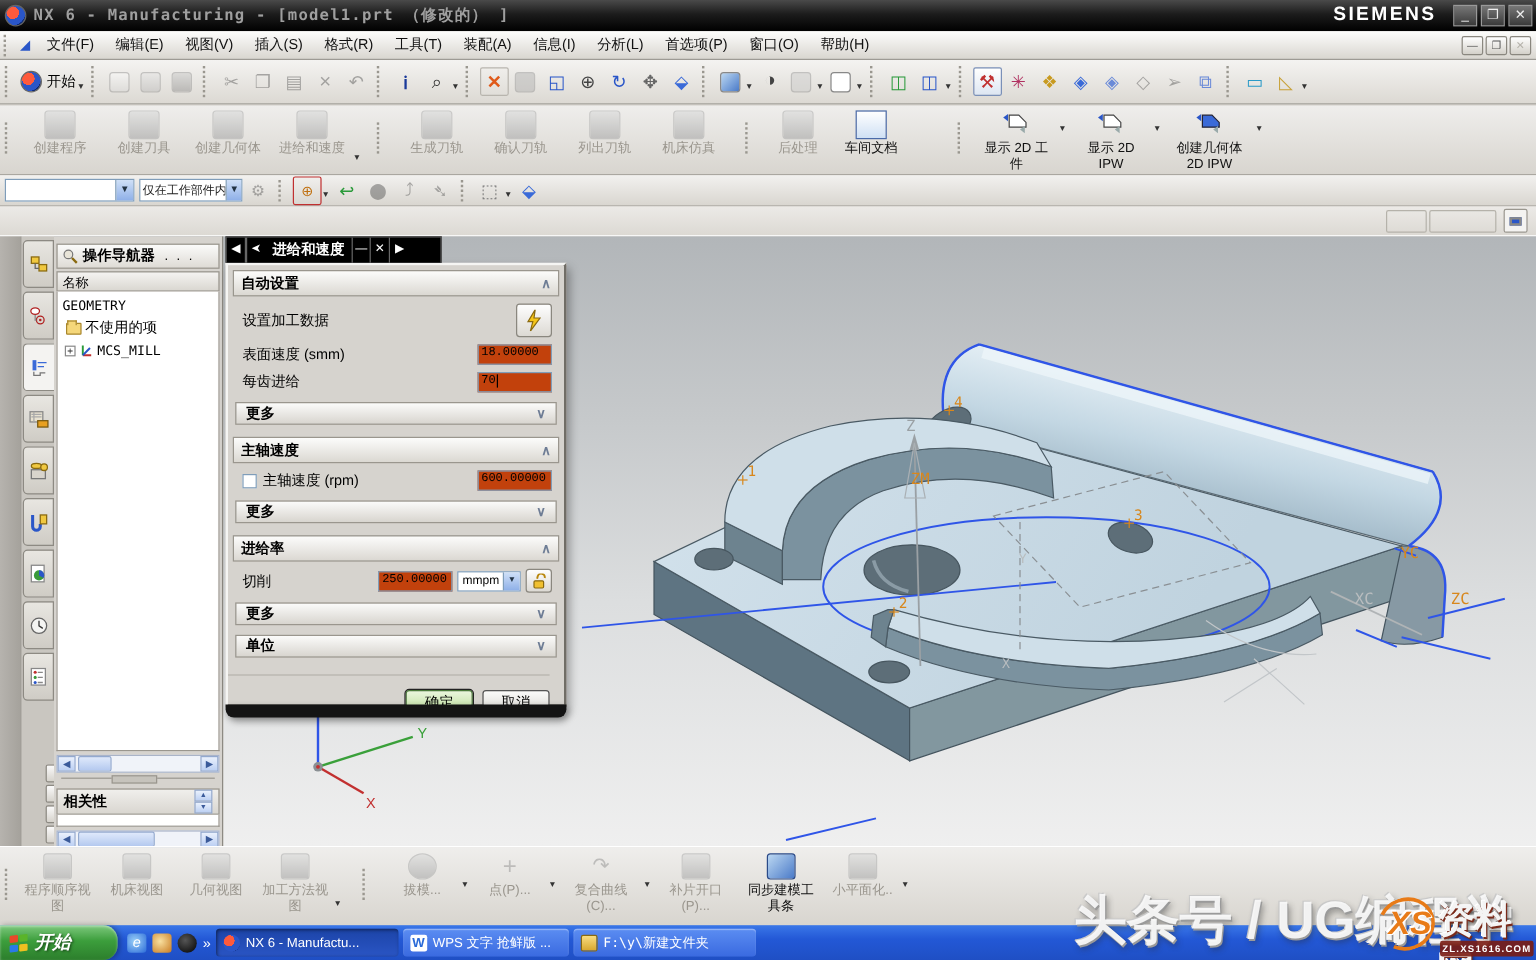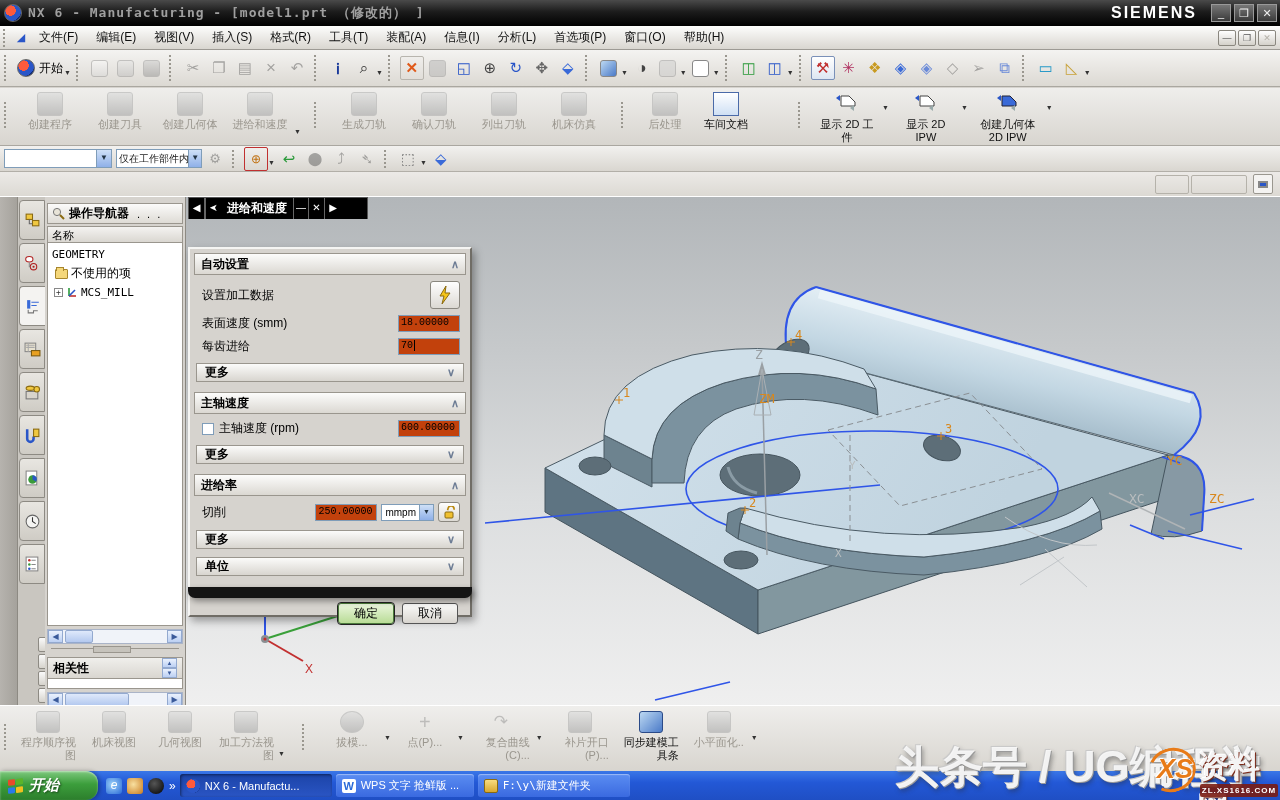--- a/index.html
+++ b/index.html
@@ -98,21 +98,21 @@
   
   .viewport { position:absolute; left:45px; top:0; width:1235px; height:508px;
     background:linear-gradient(#b2b6b9 0%, #c6c9cb 30%, #dcdedf 60%, #efefef 100%); }
 
   
   .dlg-title { position:absolute; left:188px; top:0; width:180px; height:22px; background:#000;
     display:flex; align-items:center; color:#fff; z-index:6; border:1px solid #555; border-bottom:none; }
   .dt-btn { width:16px; text-align:center; font-size:10px; color:#fff; border-right:1px solid #666; height:100%; line-height:20px; }
   .dt-title { font-size:12px; font-weight:bold; padding:0 6px; }
   .dialog { position:absolute; left:188px; top:22px; width:284px; height:370px; z-index:5;
-    background:#d6d3ce; border:2px solid; border-color:#f5f5f3 #706d66 #706d66 #f5f5f3; box-shadow:3px 4px 8px rgba(0,0,0,.35);margin-top:28px; }
+    background:#d6d3ce; border:2px solid; border-color:#f5f5f3 #706d66 #706d66 #f5f5f3; box-shadow:3px 4px 8px rgba(0,0,0,.35); }
   .dlg-bottom { position:absolute; left:188px; top:390px; width:284px; height:11px; background:#141414;
     border-radius:0 0 7px 7px; z-index:5; box-shadow:2px 3px 6px rgba(0,0,0,.4); }
   .sec-hdr { margin:4px 4px 0 4px; height:22px; background:linear-gradient(#fcfcfb,#dbd8d2);
     border:1px solid #9a968e; display:flex; align-items:center; padding:0 6px; font-size:12px; font-weight:bold; }
   .sec-hdr .caret { margin-left:auto; color:#6e7d95; font-size:11px; }
   .drow { display:flex; align-items:center; margin:6px 10px 0 12px; font-size:12px; }
   .din { height:17px; background:#c2410c; border:1px solid #7f9db9; font-family:Liberation Mono, monospace;
     font-size:10px; padding:1px 2px; white-space:nowrap; overflow:hidden; }
   .morebar { margin:8px 6px 0 6px; height:19px; background:linear-gradient(#fbfbfa,#d8d5cf);
     border:1px solid #9a968e; display:flex; align-items:center; padding:0 8px; font-size:12px; font-weight:bold; }
@@ -129,21 +129,21 @@
   .btnrow { display:flex; justify-content:flex-end; margin:14px 12px 0 0; border-top:1px solid #b5b2ab; padding-top:12px; }
   .xbtn { width:56px; height:21px; border:1px solid #555; border-radius:3px; font-size:12px; text-align:center;
     line-height:19px; margin-left:8px; background:linear-gradient(#fbfbfa,#d8d5cf); }
   .xbtn.ok { background:linear-gradient(#eaf6dd,#b9dc96); border:1px solid #4a7a3a; outline:1px solid #222; }
 
   
   .bottombar { position:absolute; left:0; top:705px; width:1280px; height:66px;
     background:linear-gradient(#efeeec,#d8d5cf); border-top:1px solid #fff; display:flex; }
   .bb-btn { width:66px; display:flex; flex-direction:column; align-items:center; padding-top:5px; }
   .bb-btn .cicon { width:24px; height:22px; }
-  .bb-lbl { font-size:11px; line-height:1.15; text-align:right; margin-top:3px; color:#111; }
+  .bb-lbl { font-size:11px; line-height:1.15; text-align:center; margin-top:3px; color:#111; }
   .bb-btn.dis .bb-lbl { color:#9a968e; }
   .bb-btn.dis .cicon { opacity:.45; filter:grayscale(.9); }
 
   
   .taskbar { position:absolute; left:0; top:771px; width:1280px; height:29px;
     background:linear-gradient(#3a77e8,#2358d6 40%,#1f4fc4); display:flex; align-items:center; }
   .startbtn { width:98px; height:29px; border-radius:0 12px 12px 0;
     background:linear-gradient(#7ec97e,#3c9e3c 45%,#2c7e2c); display:flex; align-items:center;
     box-shadow:inset 0 1px 2px rgba(255,255,255,.5), 2px 0 4px rgba(0,0,0,.3); }
   .winflag { width:16px; height:14px; margin:0 5px 0 8px; display:grid; grid-template-columns:7px 7px; grid-gap:1px; transform:skewY(-6deg); }

